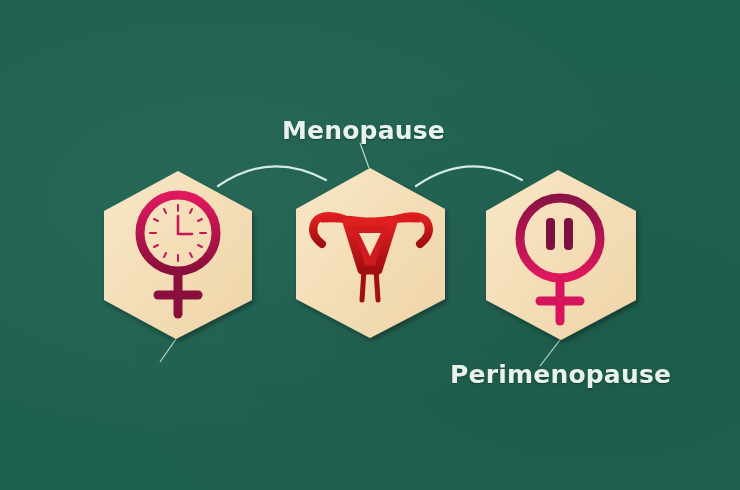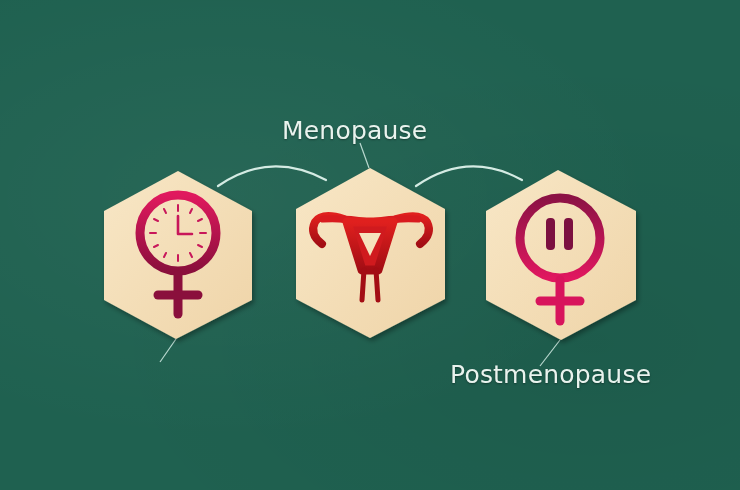--- a/index.html
+++ b/index.html
@@ -7,20 +7,21 @@
     width: 740px; height: 490px; overflow: hidden;
     background: #1d5f4f;
     font-family: "DejaVu Sans", sans-serif;
   }
   #scene {
     position: relative; width: 740px; height: 490px;
     background:
       radial-gradient(ellipse at 30% 40%, rgba(255,255,255,0.04), rgba(0,0,0,0) 60%),
       radial-gradient(ellipse at 80% 70%, rgba(0,0,0,0.06), rgba(0,0,0,0) 60%),
       #1f6150;
+    font-weight: bold;
   }
   svg#art { position: absolute; left: 0; top: 0; }
   .label {
     position: absolute;
     color: #e9f3ee;
     font-family: "DejaVu Sans", sans-serif;
     font-size: 25px;
     letter-spacing: 0.2px;
     text-shadow: 0 1px 2px rgba(0,0,0,0.35);
     white-space: nowrap;
@@ -109,14 +110,14 @@
     <g>
       <circle cx="560" cy="238" r="40" fill="none" stroke="url(#plumGrad)" stroke-width="9"></circle>
       <rect x="546" y="218" width="9" height="32" rx="4" fill="#7c1040"></rect>
       <rect x="564" y="218" width="9" height="32" rx="4" fill="#7c1040"></rect>
       <line x1="560" y1="280" x2="560" y2="321" stroke="#d8145c" stroke-width="9" stroke-linecap="round"></line>
       <line x1="540" y1="301" x2="580" y2="301" stroke="#d8145c" stroke-width="9" stroke-linecap="round"></line>
     </g>
   </svg>
 
   <div class="label" style="left:282px; top:116px;">Menopause</div>
-  <div class="label" style="left:450px; top:360px;">Postmenopause</div>
+  <div class="label" style="left:450px; top:360px;">Perimenopause</div>
 </div>
 
 </body></html>

